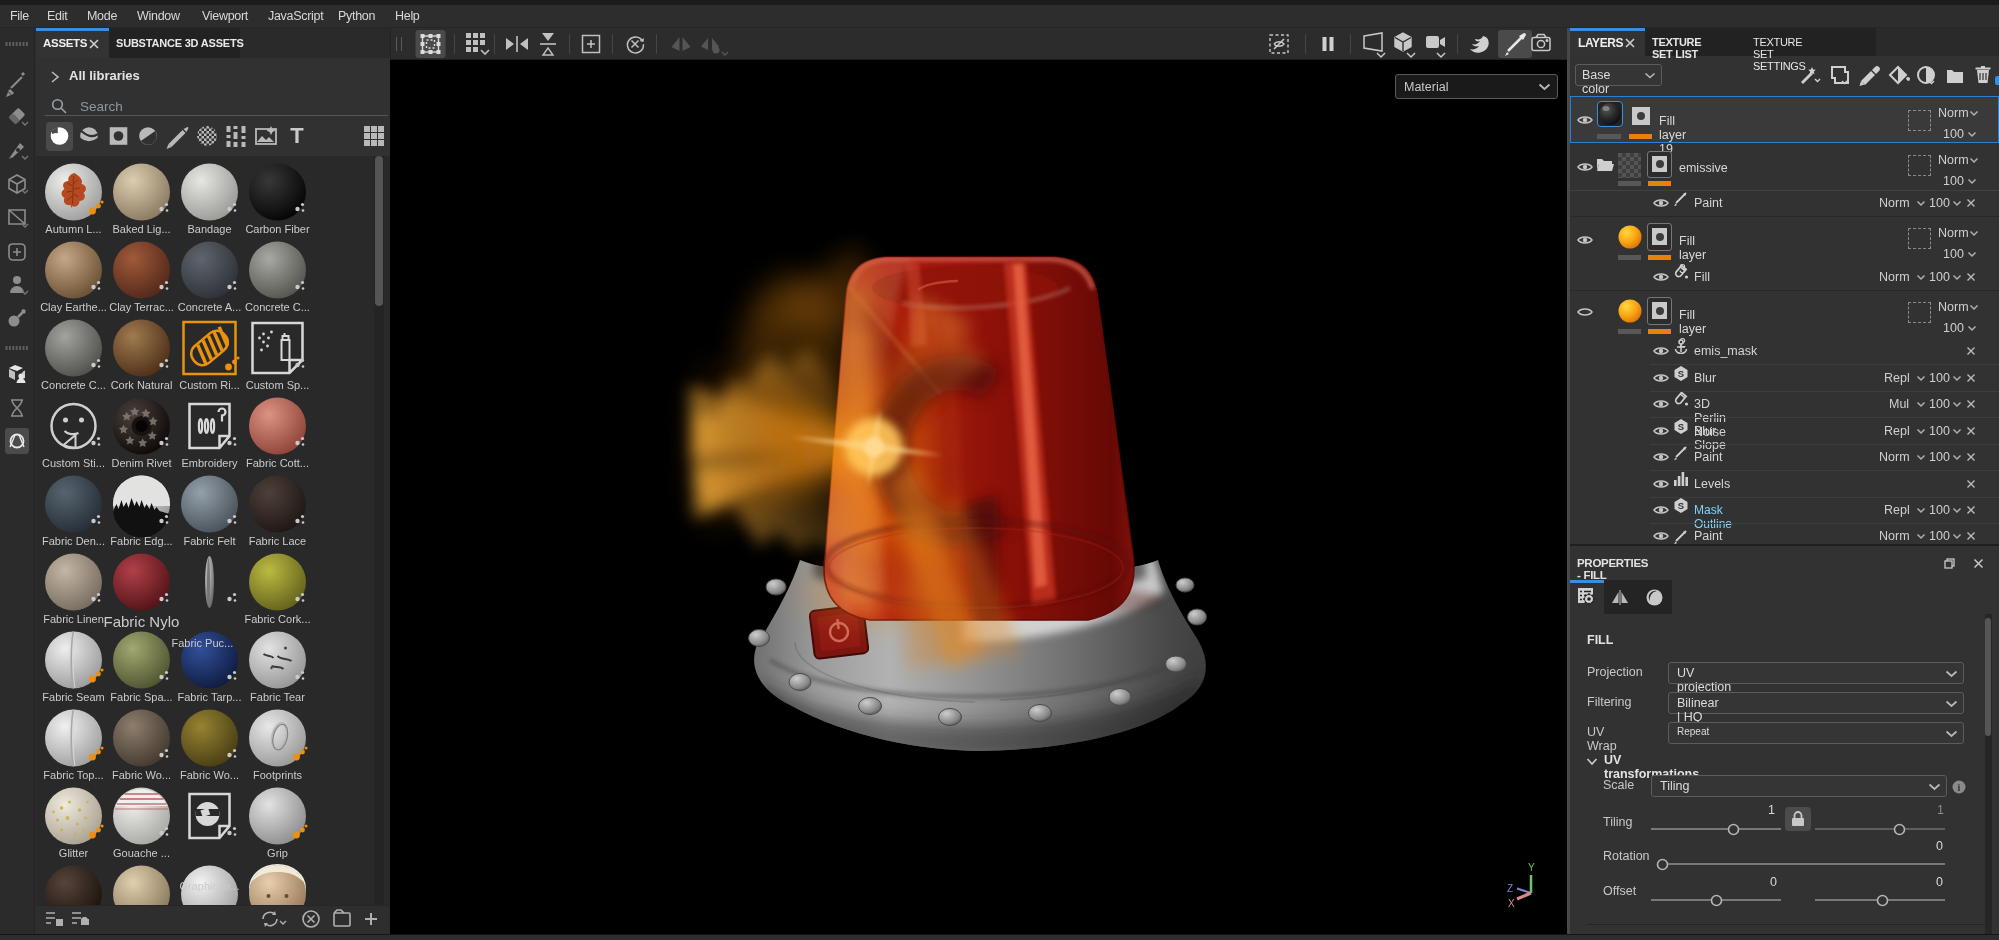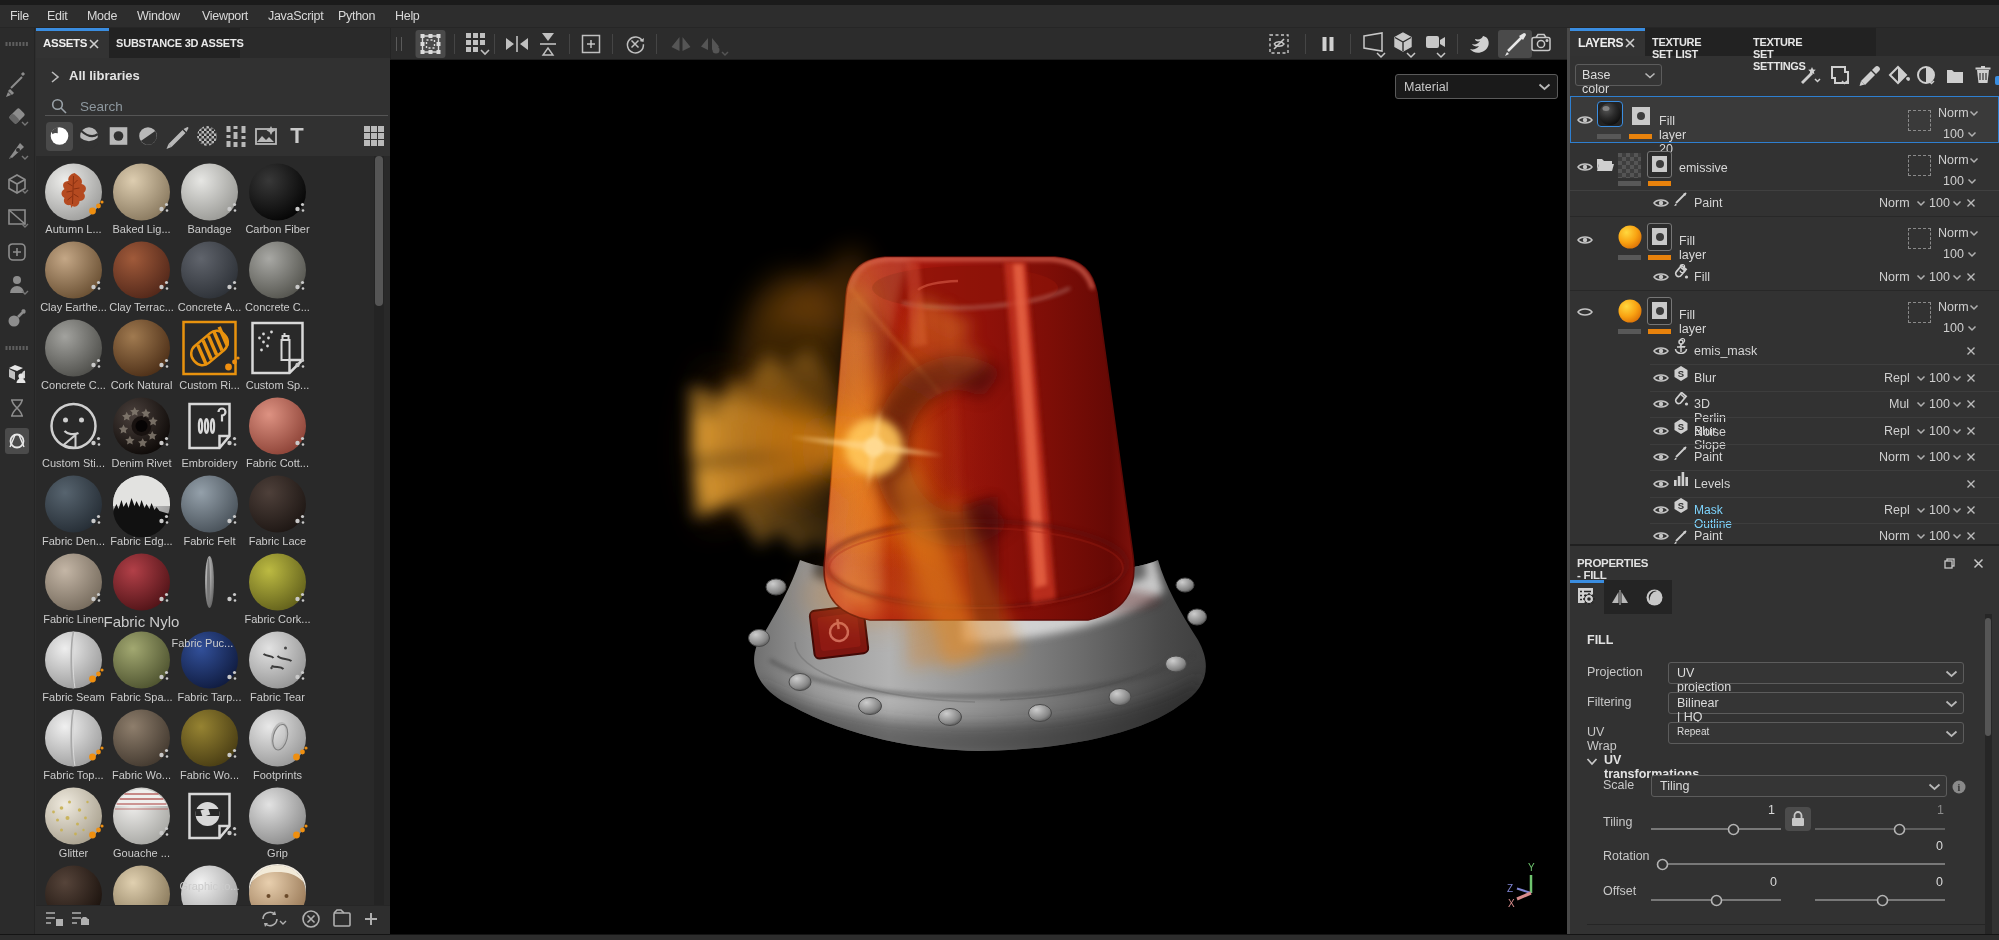--- a/index.html
+++ b/index.html
@@ -1033,21 +1033,21 @@
 <div class="abs" style="left:1567px;top:28px;width:3px;height:906px;background:#484848"></div>
 <div class="abs" style="left:1570px;top:28px;width:429px;height:906px;background:#323232"></div>
 <div class="abs" style="left:1570px;top:28px;width:429px;height:28px;background:#2a2a2a"></div>
 <div class="abs" style="left:1645px;top:28px;width:231px;height:28px;background:#222"></div>
 <div class="abs" style="left:1570px;top:28px;width:75px;height:28px;background:#333;border-top:3px solid #3a8de0"></div>
 <div class="abs" style="left:1578px;top:36px;font-weight:bold;font-size:12px;letter-spacing:-0.4px;color:#efefef">LAYERS</div>
 <svg class="abs" style="left:1624px;top:37px" width="12" height="12">
       <path d="M2 2 L10 10 M10 2 L2 10" stroke="#cfcfcf" stroke-width="1.6"></path>
     </svg>
     <div class="abs" style="left:1652px;top:36px;font-weight:bold;font-size:11px;letter-spacing:-0.3px;color:#e6e6e6">TEXTURE SET LIST</div>
-<div class="abs" style="left:1753px;top:36px;font-weight:bold;font-size:11px;letter-spacing:-0.3px;color:#e6e6e6">TEXTURE SET SETTINGS</div>
+<div class="abs" style="left:1753px;top:36px;font-weight:normal;font-size:11px;letter-spacing:-0.3px;color:#e6e6e6">TEXTURE SET SETTINGS</div>
 <div class="abs" style="left:1995px;top:76px;width:4px;height:9px;background:#3a8de0;border-radius:2px 0 0 2px"></div>
 <div class="abs" style="left:1575px;top:64px;width:87px;height:22px;background:#353535;border:1px solid #5c5c5c;border-radius:3px"></div>
 <div class="abs" style="left:1582px;top:68px;font-size:12.5px;color:#dcdcdc">Base color</div>
 <svg class="abs" style="left:1644px;top:72px" width="12" height="8">
       <path d="M1.5 1.5 L6 5.5 L10.5 1.5" stroke="#b8b8b8" stroke-width="1.6" fill="none"></path>
     </svg>
     <svg class="abs" style="left:1795px;top:62px" width="200" height="26" viewBox="0 0 200 26">
 <g fill="#cfcfcf" stroke="none">
 <g transform="translate(13,13)">
           <path d="M-7 7 L3 -3 L5 -1 L-5 9 Z"></path>
@@ -1096,21 +1096,21 @@
           <stop offset="0" stop-color="#555"></stop>
           <stop offset="0.5" stop-color="#2a2a2a"></stop>
           <stop offset="1" stop-color="#0a0a0a"></stop>
         </radialGradient>
       </defs>
       <circle cx="11" cy="11" r="11" fill="url(#dsph)"></circle>
       <ellipse cx="7" cy="5.5" rx="3.5" ry="2.5" fill="#888" opacity="0.9"></ellipse>
     </svg>
     <div class="abs" style="left:1632px;top:107px;width:18px;height:18px;background:#c9c9c9"></div>
 <div class="abs" style="left:1637px;top:112px;width:8px;height:8px;background:#3c3c3c;border-radius:50%"></div>
-<div class="abs" style="left:1659px;top:114px;font-size:12.5px;color:#d8d8d8">Fill layer 20</div>
+<div class="abs" style="left:1659px;top:114px;font-size:12.5px;color:#d8d8d8">Fill layer 19</div>
 <div class="abs" style="left:1597px;top:134px;width:24px;height:5px;background:#585858"></div>
 <div class="abs" style="left:1629px;top:134px;width:23px;height:5px;background:#e8820c"></div>
 <div class="abs" style="left:1908px;top:110px;width:23px;height:21px;border:1px dashed #8a8a8a"></div>
 <div class="abs" style="left:1938px;top:106px;font-size:12.5px;color:#cfcfcf">Norm</div>
 <svg class="abs" style="left:1969px;top:110px" width="10" height="7">
       <path d="M1.5 1.5 L5 5 L8.5 1.5" stroke="#b0b0b0" stroke-width="1.5" fill="none"></path>
     </svg>
     <div class="abs" style="left:1943px;top:127px;font-size:12.5px;color:#cfcfcf">100</div>
 <svg class="abs" style="left:1967px;top:131px" width="10" height="7">
       <path d="M1.5 1.5 L5 5 L8.5 1.5" stroke="#b0b0b0" stroke-width="1.5" fill="none"></path>

